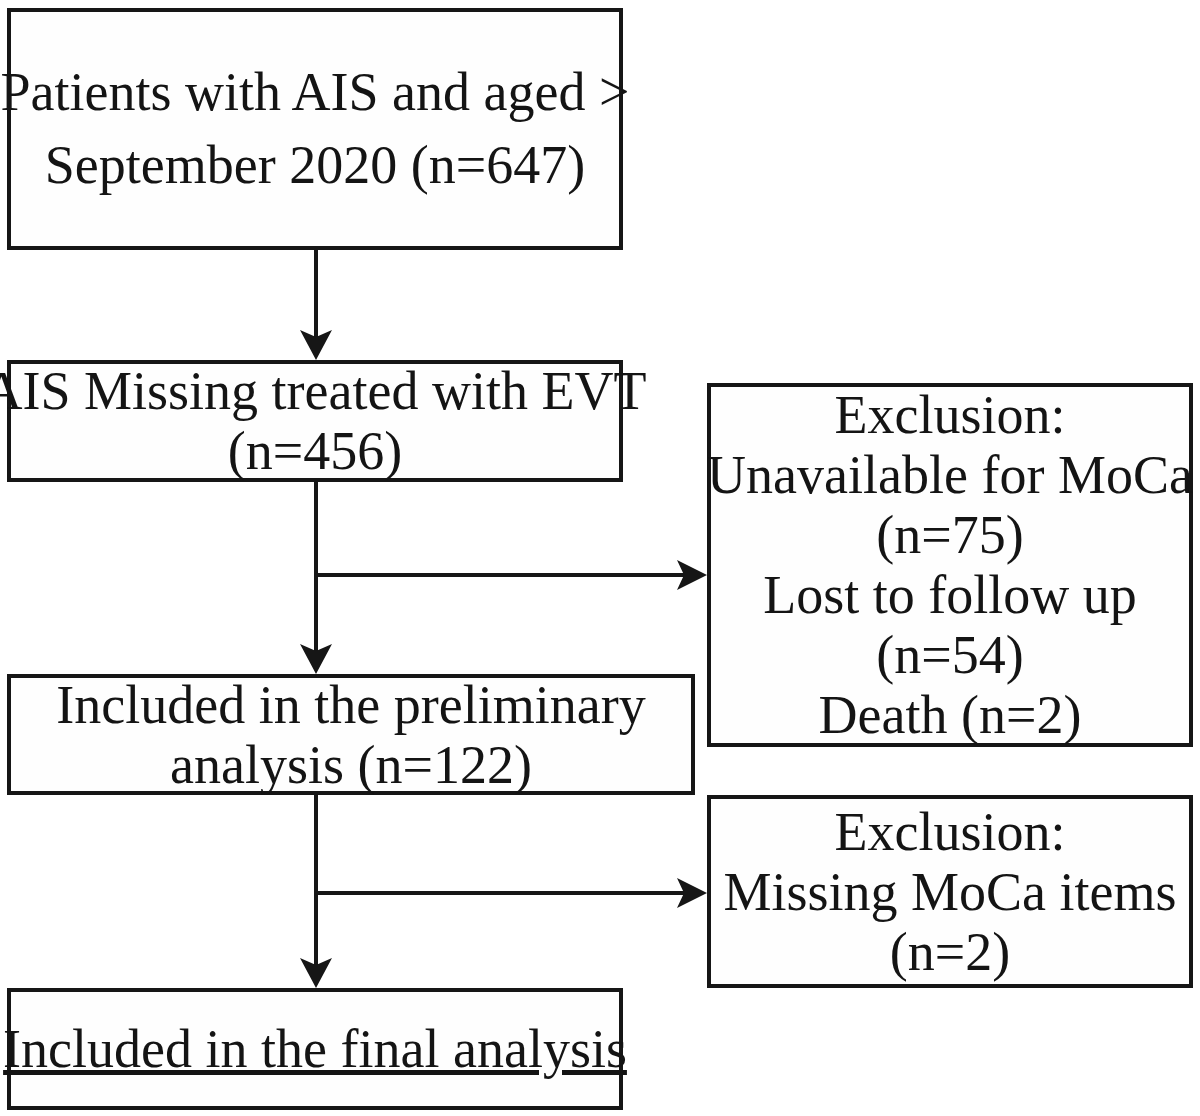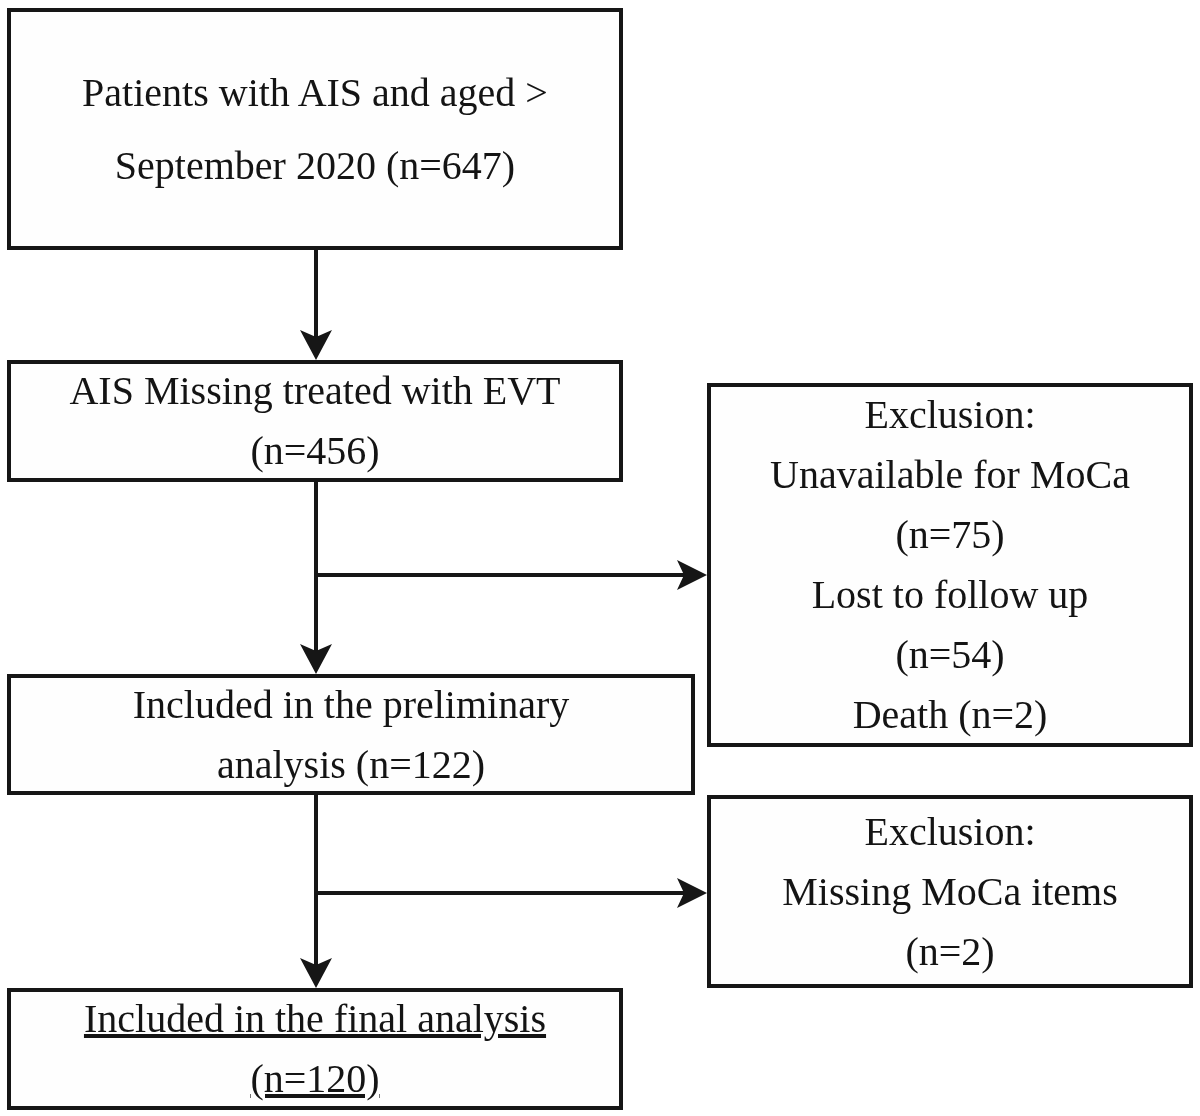--- a/index.html
+++ b/index.html
@@ -27,21 +27,21 @@
   }
   .flow-box {
     position: absolute;
     border: 4px solid var(--line);
     background: var(--box_fill);
     display: flex;
     flex-direction: column;
     justify-content: center;
     align-items: center;
     text-align: center;
-    font-size: 40px;
+    font-size: 54px;
     line-height: 60px;
     color: var(--text);
     z-index: 2;
   }
   .flow-box span { display: block; white-space: nowrap; }
   .box-enrollment   { left: 7px;   top: 8px;   width: 616px; height: 242px; line-height: 73px; }
   .box-evt          { left: 7px;   top: 360px; width: 616px; height: 122px; }
   .box-exclusion-1  { left: 707px; top: 383px; width: 486px; height: 364px; }
   .box-preliminary  { left: 7px;   top: 674px; width: 688px; height: 121px; }
   .box-exclusion-2  { left: 707px; top: 795px; width: 486px; height: 193px; }
@@ -105,16 +105,15 @@
   </div>
 
   <div class="flow-box box-exclusion-2">
     <span>Exclusion:</span>
     <span>Missing MoCa items</span>
     <span>(n=2)</span>
   </div>
 
   <div class="flow-box box-final">
     <span>Included in the final analysis</span>
-    <span>(n=120)</span>
   </div>
 
 </div>
 
 </body></html>

